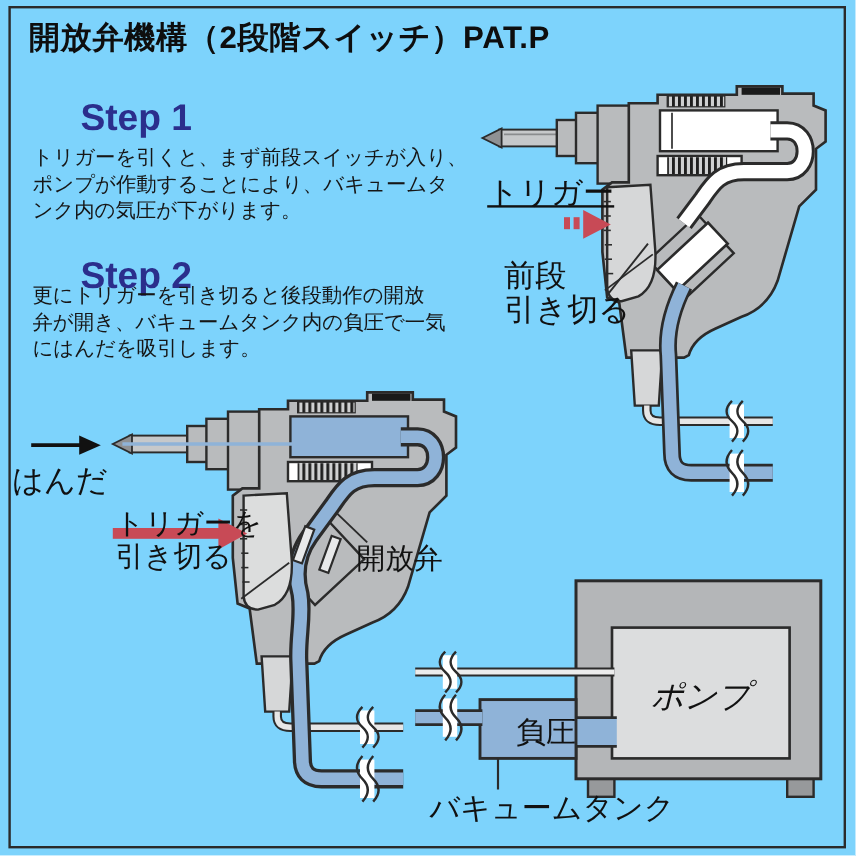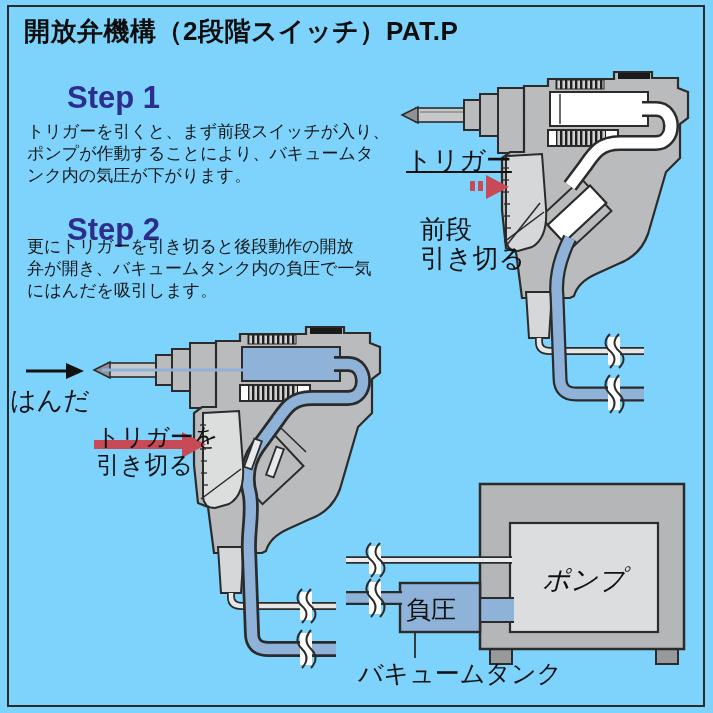--- a/index.html
+++ b/index.html
@@ -11,21 +11,21 @@
   .step-p{position:absolute;font-size:17px;line-height:1.28;color:#161616;white-space:pre-line;width:400px;}
   .s1{left:27px;top:80px;} .p1{left:27px;top:121px;}
   .s2{left:27px;top:212px;} .p2{left:27px;top:236px;}
   .lbl{position:absolute;white-space:pre-line;color:#111;}
   .lbl-trigger{left:406px;top:143px;font-size:26px;text-decoration:underline;}
   .lbl-front-switch{left:420px;top:215px;font-size:26px;line-height:1.12;}
   .lbl-solder{left:10px;top:383px;font-size:26px;}
   .lbl-pull{left:96px;top:386px;font-size:24px;line-height:1.16;margin-top:37px;}
   .lbl-release{left:297px;top:449px;font-size:24px;}
   .lbl-pump{left:510px;top:562px;width:148px;text-align:center;font-size:27px;font-style:italic;}
-  .lbl-vac{left:392px;top:593px;width:78px;text-align:center;font-size:25px;}
+  .lbl-vac{left:416px;top:593px;width:78px;text-align:center;font-size:25px;}
   .lbl-tank{left:358px;top:657px;font-size:25px;}
   svg{position:absolute;left:0;top:0;}
 </style>
 </head>
 <body>
 
 <div class="canvas">
   <div class="frame"></div>
 
   <svg width="713" height="713" viewBox="0 0 713 713">
@@ -196,16 +196,17 @@
   <div class="step-p p2">更にトリガーを引き切ると後段動作の開放
 弁が開き、バキュームタンク内の負圧で一気
 にはんだを吸引します。</div>
 
   <div class="lbl lbl-trigger">トリガー</div>
   <div class="lbl lbl-front-switch">前段
 引き切る</div>
   <div class="lbl lbl-solder">はんだ</div>
   <div class="lbl lbl-pull">トリガーを
 引き切る</div>
+  <div class="lbl lbl-release">開放弁</div>
   <div class="lbl lbl-pump">ポンプ</div>
   <div class="lbl lbl-vac">負圧</div>
   <div class="lbl lbl-tank">バキュームタンク</div>
 </div>
 
 </body></html>

